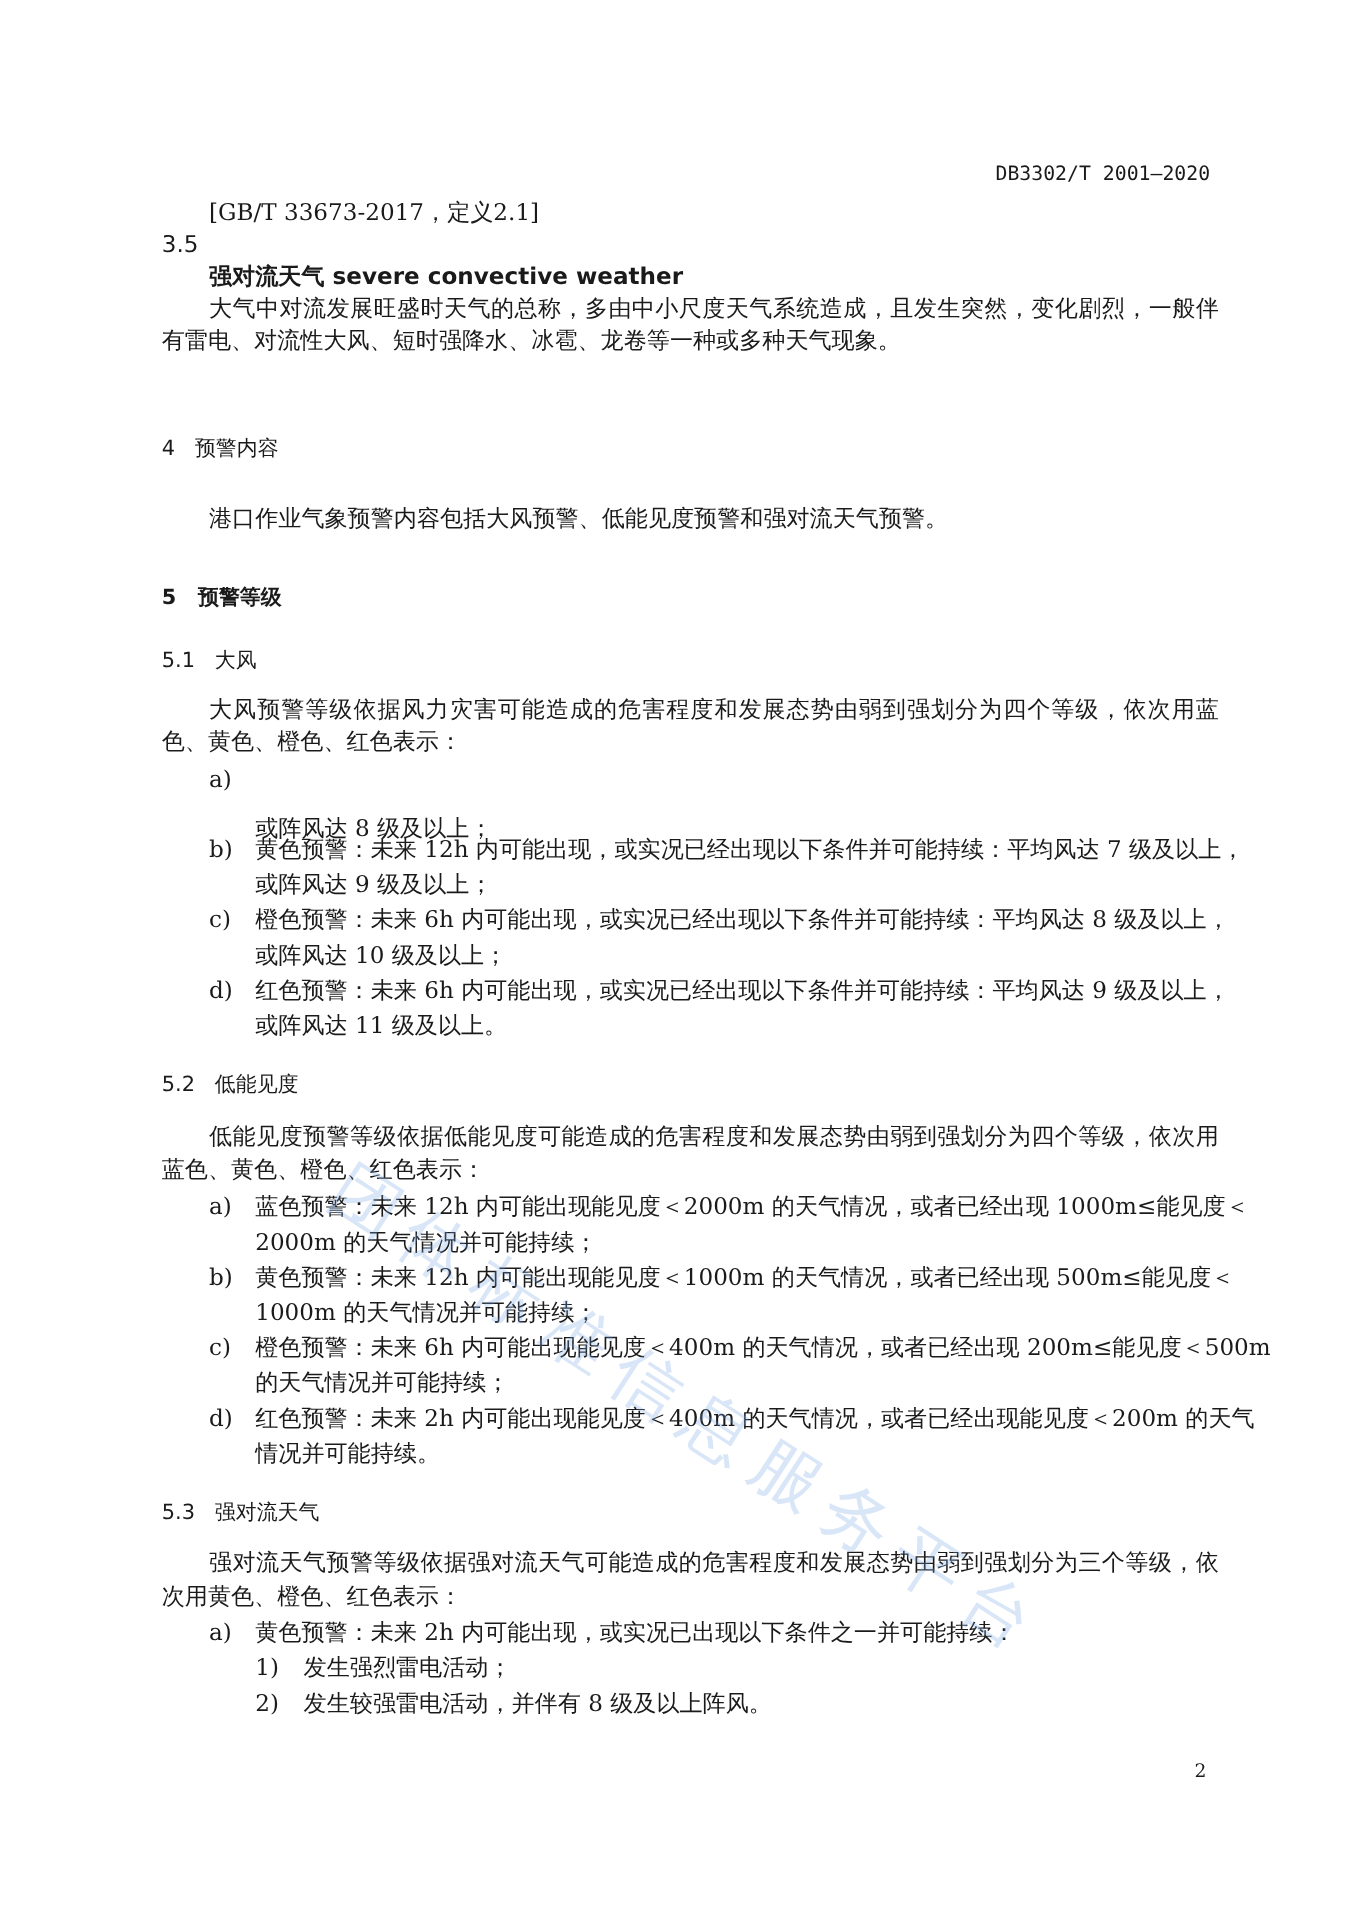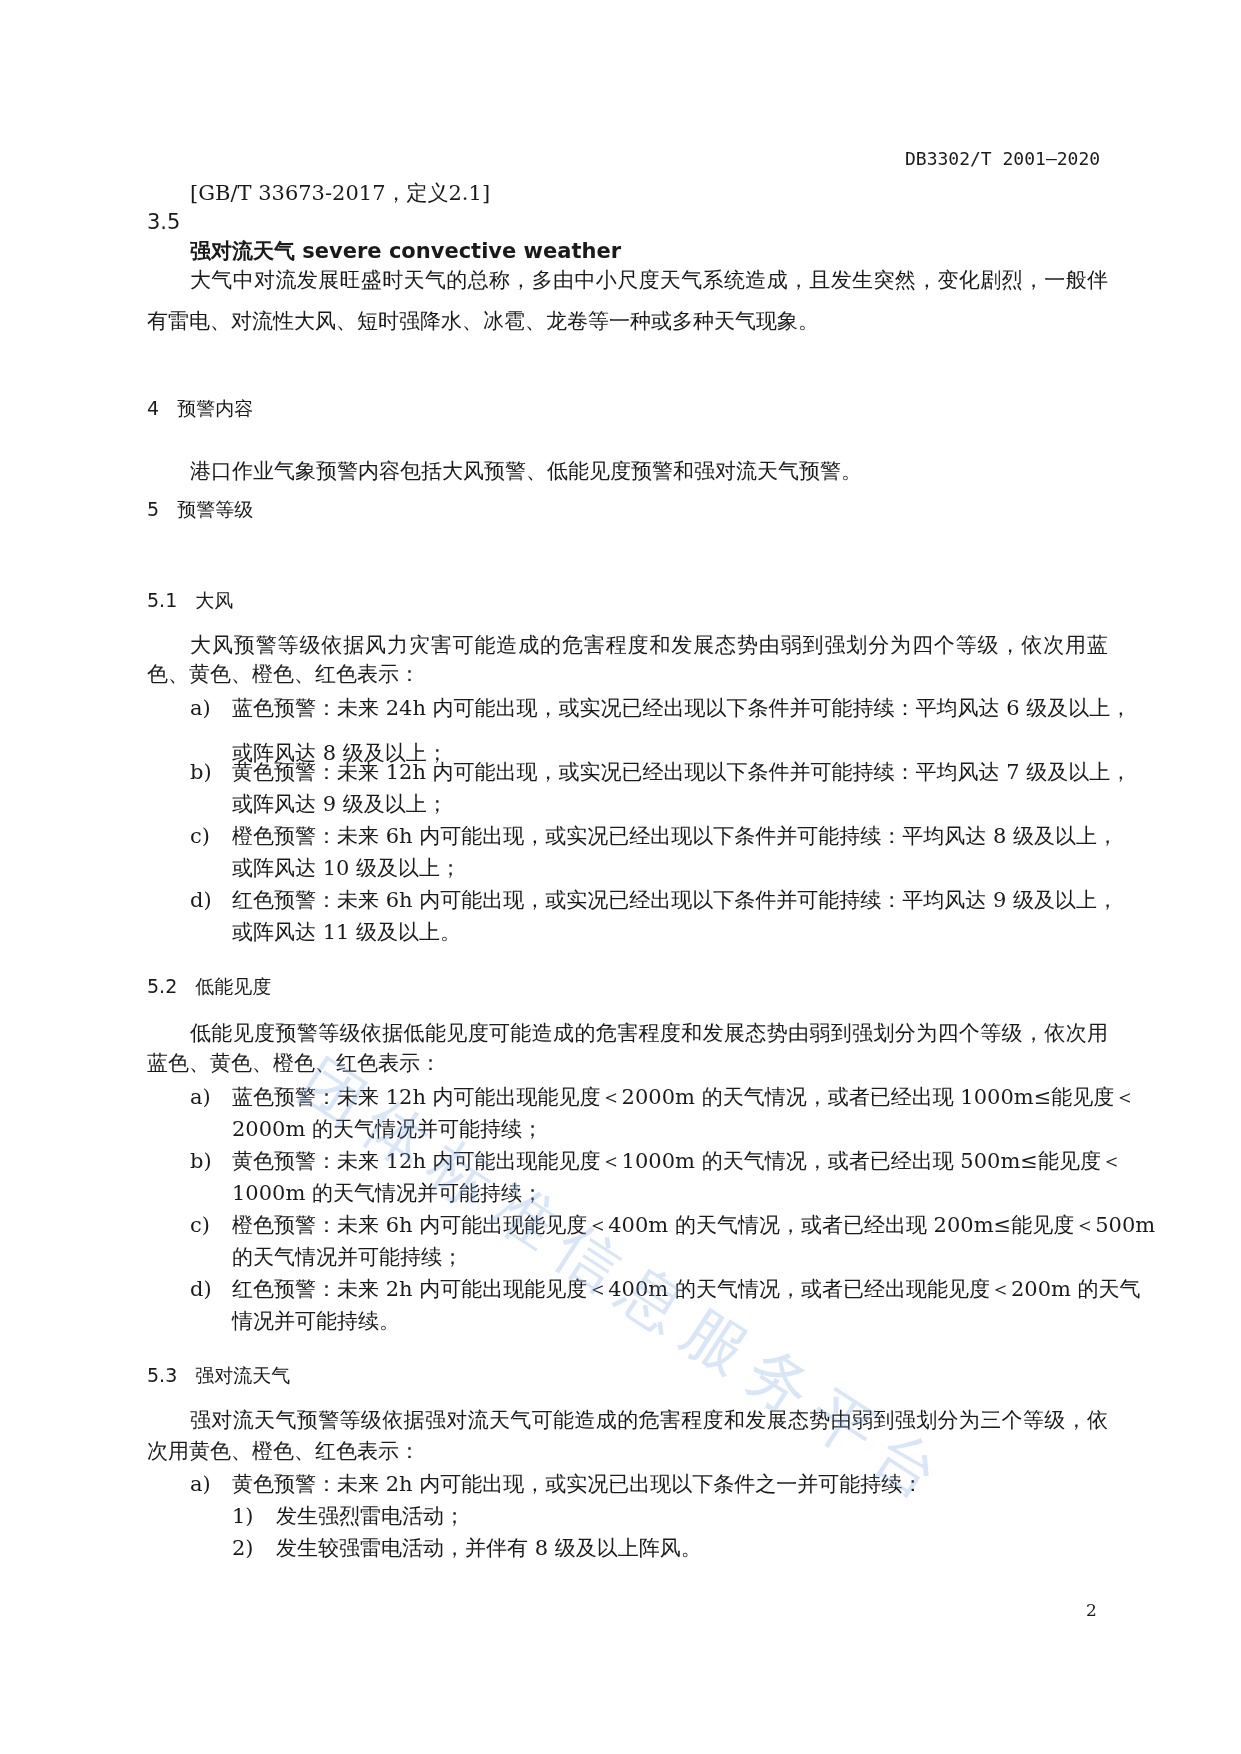--- a/index.html
+++ b/index.html
@@ -24,33 +24,32 @@
 
 <div class="page">
 
   <div class="line hdr" style="left:905px; top:146px;">DB3302/T 2001—2020</div>
 
   <div class="line" style="left:190px; top:180px;">[GB/T 33673-2017，定义2.1]</div>
 
   <div class="line sans" style="left:147px; top:209px;">3.5</div>
   <div class="line sans bold" style="left:190px; top:238px;">强对流天气 severe convective weather</div>
   <div class="line justify" style="left:190px; top:267px; width:918px;">大气中对流发展旺盛时天气的总称，多由中小尺度天气系统造成，且发生突然，变化剧烈，一般伴</div>
-  <div class="line" style="left:147px; top:308px;">有雷电、对流性大风、短时强降水、冰雹、龙卷等一种或多种天气现象。</div>
+  <div class="line" style="left:147px; top:296px;">有雷电、对流性大风、短时强降水、冰雹、龙卷等一种或多种天气现象。</div>
 
   <div class="line head" style="left:147px; top:395px; white-space:pre;">4   预警内容</div>
   <div class="line" style="left:190px; top:458px;">港口作业气象预警内容包括大风预警、低能见度预警和强对流天气预警。</div>
 
-  <div class="line head" style="left:147px; top:496px; white-space:pre;">5   预警等级</div>
+  <div class="line head" style="left:147px; top:530px; white-space:pre;font-weight:bold;">5   预警等级</div>
 
   <div class="line head" style="left:147px; top:587px; white-space:pre;">5.1   大风</div>
   <div class="line justify" style="left:190px; top:632px; width:918px;">大风预警等级依据风力灾害可能造成的危害程度和发展态势由弱到强划分为四个等级，依次用蓝</div>
   <div class="line" style="left:147px; top:661px;">色、黄色、橙色、红色表示：</div>
 
   <div class="line" style="left:190px; top:695px;">a)</div>
-  <div class="line justify-i" style="left:232px; top:695px; width:876px;">蓝色预警：未来 24h 内可能出现，或实况已经出现以下条件并可能持续：平均风达 6 级及以上，</div>
   <div class="line" style="left:232px; top:727px;margin-top:13px;">或阵风达 8 级及以上；</div>
 
   <div class="line" style="left:190px; top:759px;">b)</div>
   <div class="line justify-i" style="left:232px; top:759px; width:876px;">黄色预警：未来 12h 内可能出现，或实况已经出现以下条件并可能持续：平均风达 7 级及以上，</div>
   <div class="line" style="left:232px; top:791px;">或阵风达 9 级及以上；</div>
 
   <div class="line" style="left:190px; top:823px;">c)</div>
   <div class="line justify-i" style="left:232px; top:823px; width:876px;">橙色预警：未来 6h 内可能出现，或实况已经出现以下条件并可能持续：平均风达 8 级及以上，</div>
   <div class="line" style="left:232px; top:855px;">或阵风达 10 级及以上；</div>
 

